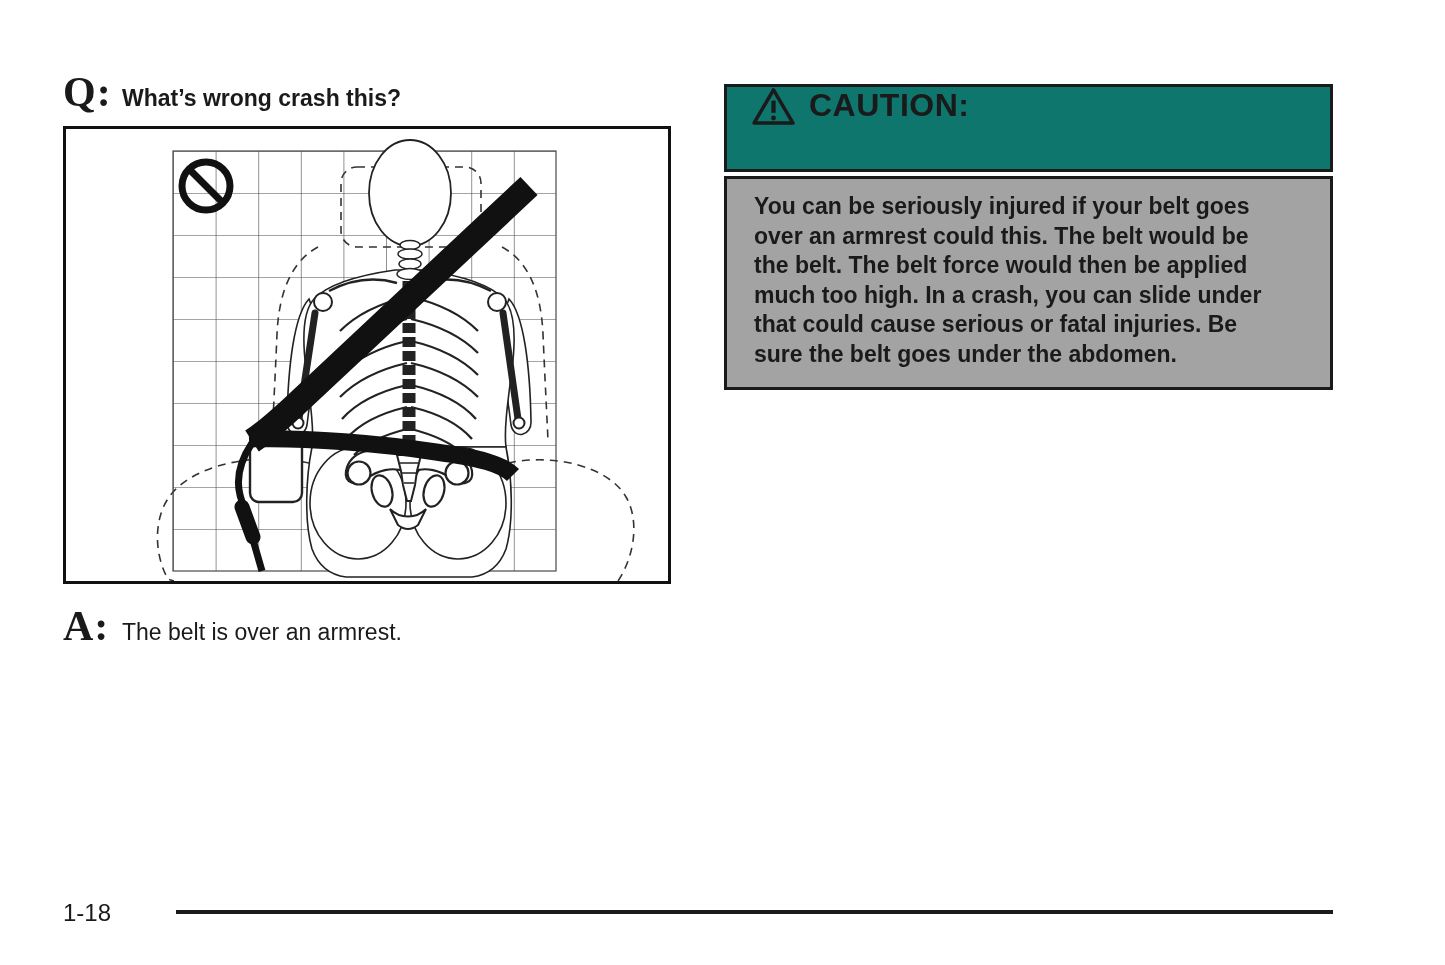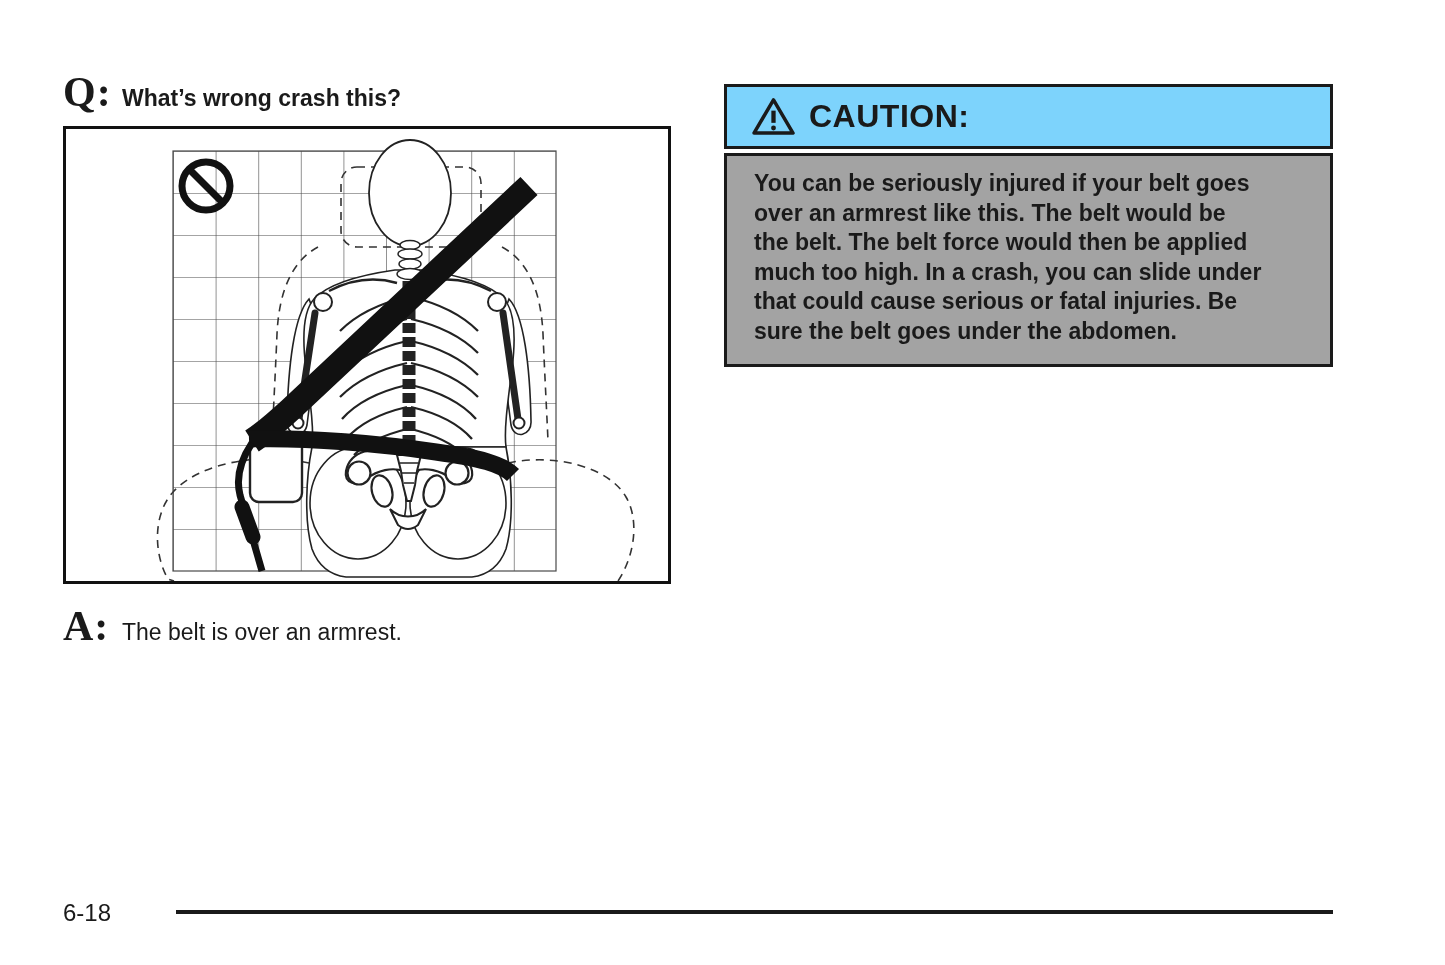--- a/index.html
+++ b/index.html
@@ -33,25 +33,25 @@
     left: 63px; top: 126px;
     width: 608px; height: 458px;
     border: 3px solid #111;
     background: #fff;
   }
   .illustration-box svg { display: block; }
 
   
   .caution { position: absolute; left: 724px; top: 84px; width: 609px; }
   .caution-header {
-    height: 65px;
+    height: 88px;
     border: 3px solid #1a1a1a;
-    background: #7dd3fc;
+    background: #0f766e;
     display: flex;
-    align-items: center;
+    align-items: flex-start;
     padding-left: 25px;
   }
   .caution-title {
     font-size: 32px;
     font-weight: bold;
     margin-left: 14px;
     letter-spacing: 0.5px;
   }
   .caution-body {
     margin-top: 4px;
@@ -190,24 +190,24 @@
     <div class="caution-header">
       <svg width="43" height="39" viewBox="0 0 44 40">
         <path d="M22 3 L42 37 L2 37 Z" fill="none" stroke="#1a1a1a" stroke-width="3.6" stroke-linejoin="round"></path>
         <line x1="22" y1="14" x2="22" y2="26.5" stroke="#1a1a1a" stroke-width="4.4"></line>
         <circle cx="22" cy="31.8" r="2.5" fill="#1a1a1a"></circle>
       </svg>
       <span class="caution-title">CAUTION:</span>
     </div>
     <div class="caution-body">
       <div class="caution-line">You can be seriously injured if your belt goes</div>
-      <div class="caution-line">over an armrest like this. The belt would be</div>
+      <div class="caution-line">over an armrest could this. The belt would be</div>
       <div class="caution-line">the belt. The belt force would then be applied</div>
       <div class="caution-line">much too high. In a crash, you can slide under</div>
       <div class="caution-line">that could cause serious or fatal injuries. Be</div>
       <div class="caution-line">sure the belt goes under the abdomen.</div>
     </div>
   </div>
 
-  <div class="footer-page">6-18</div>
+  <div class="footer-page">1-18</div>
   <div class="footer-rule"></div>
 
 </div>
 
 </body></html>

